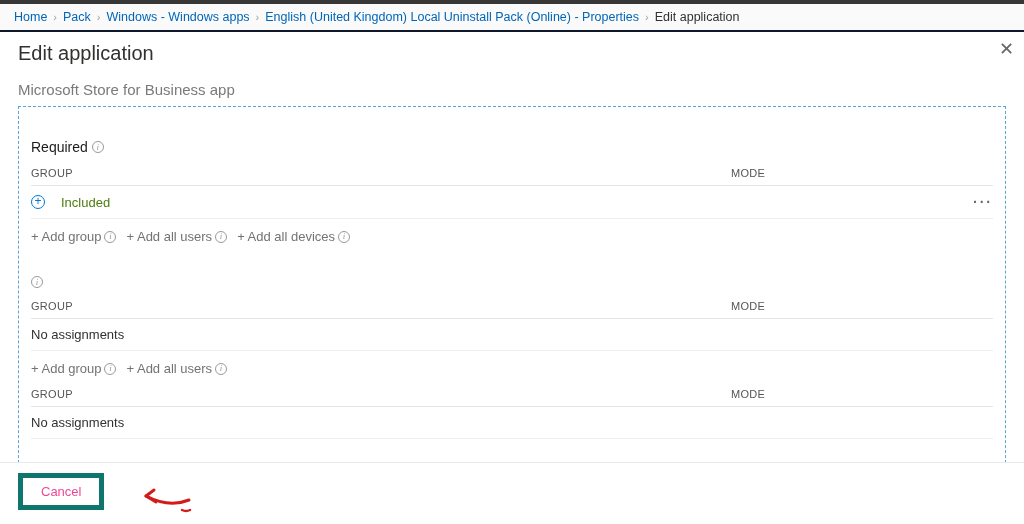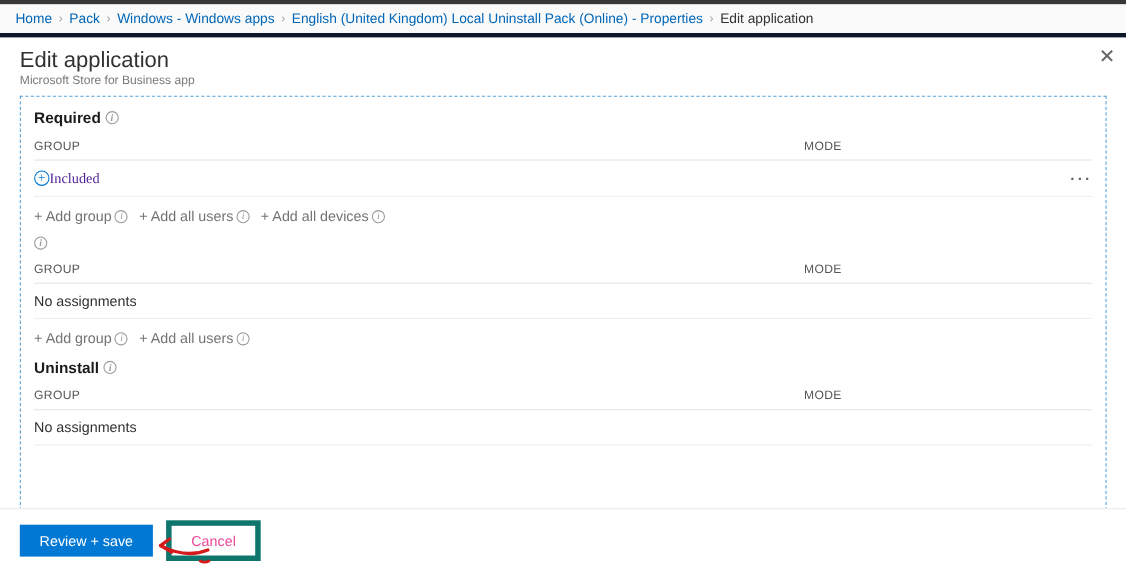--- a/index.html
+++ b/index.html
@@ -18,34 +18,34 @@
       background: #373737;
       width: 100%;
     }
     .breadcrumbs {
       display: flex;
       align-items: center;
       gap: 6px;
       padding: 6px 14px;
       font-size: 12.5px;
       color: #323130;
-      border-bottom: 4px solid #0f172a;
+      border-bottom: 2px solid #0f172a;
       background: #fafafa;
       text-align: right;
     }
     .breadcrumbs a { color: #0066b8; text-decoration: none; }
     .breadcrumbs .chev { color: #a0a0a0; font-size: 11px; }
     .breadcrumbs .current { color: #323130; }
 
     .panel-header {
       padding: 10px 18px 6px 18px;
       position: relative;
     }
     .panel-title { font-size: 20px; font-weight: 400; color: #323130; }
-    .panel-subtitle { font-size: 11px; color: #7a7a7a; margin-top: 0px; }
+    .panel-subtitle { font-size: 15px; color: #7a7a7a; margin-top: 16px; }
     .close-x {
       position: absolute;
       right: 10px;
       top: 8px;
       font-size: 18px;
       color: #666;
       cursor: pointer;
       background: none;
       border: none;
       line-height: 1;
@@ -55,23 +55,23 @@
       border: 1px dashed #5aa2d8;
       margin: 2px 18px 0 18px;
       padding: 0 12px 8px 12px;
       height: 392px;
       overflow: hidden;
       position: relative;
     }
 
     .section-title {
       font-size: 14px;
-      font-weight: 700;
+      font-weight: 400;
       color: #1b1b1b;
-      margin-top: 11px;
+      margin-top: 32px;
       display: flex;
       align-items: center;
       gap: 4px;
     }
     .info-circle {
       display: inline-flex;
       width: 12px; height: 12px;
       border: 1px solid #9a9a9a;
       border-radius: 50%;
       align-items: center; justify-content: center;
@@ -97,26 +97,25 @@
     .col-act { flex: 0 0 40px; text-align: right; }
 
     .tbl-row {
       display: flex;
       align-items: center;
       border-bottom: 1px solid #eeeeee;
       padding: 8px 0;
       font-size: 13px;
     }
     .mode-pill {
-      color: #4c1d95;
+      color: #4d7c0f;
       display: inline-flex;
       align-items: center;
-      gap: 0;
-      cursor: pointer;
-      font-family: Liberation Serif, serif;
+      gap: 16px;
+      cursor: pointer;
     }
     .plus-circ {
       display: inline-flex;
       width: 14px; height: 14px;
       border: 1.5px solid #0078d4;
       border-radius: 50%;
       align-items: center; justify-content: center;
       position: relative;
     }
     .plus-circ::before { content: "+"; font-size: 12px; color: #0078d4; line-height: 1; position: relative; top: -1px; }
@@ -267,41 +266,36 @@
     <a href="#">
         <span>+ Add group</span> 
         <span class="info-circle"></span>
       </a>
     <a href="#">
         <span>+ Add all users</span> 
         <span class="info-circle"></span>
       </a>
   </div>
 
-  <div class="section-title">
-    <span>Uninstall</span>
-    <span class="info-circle"></span>
-  </div>
   <div class="tbl">
     <div class="tbl-head">
       <div class="col-group">GROUP</div>
       <div class="col-mode">MODE</div>
       <div class="col-act"></div>
     </div>
     <div class="tbl-row">
       <div class="col-group">No assignments</div>
       <div class="col-mode"></div>
         <div class="col-act"></div>
     </div>
   </div>
   <div class="cutoff">+ Add group    + Add all users    + Add all devices</div>
 </div>
 
 <div class="footer">
-  <button class="btn-primary">Review + save</button>
   <button class="btn-secondary">Cancel</button>
 </div>
 
 <svg class="arrow-annot" width="60" height="34" viewBox="0 0 60 34">
   <path d="M55 20 Q 35 28 12 16" stroke="#d41a1a" stroke-width="3" fill="none" stroke-linecap="round"></path>
   <path d="M12 16 L20 10 M12 16 L22 22" stroke="#d41a1a" stroke-width="3" fill="none" stroke-linecap="round"></path>
   <path d="M48 30 Q52 32 56 30" stroke="#d41a1a" stroke-width="2.5" fill="none" stroke-linecap="round"></path>
 </svg>
 
 </body></html>

